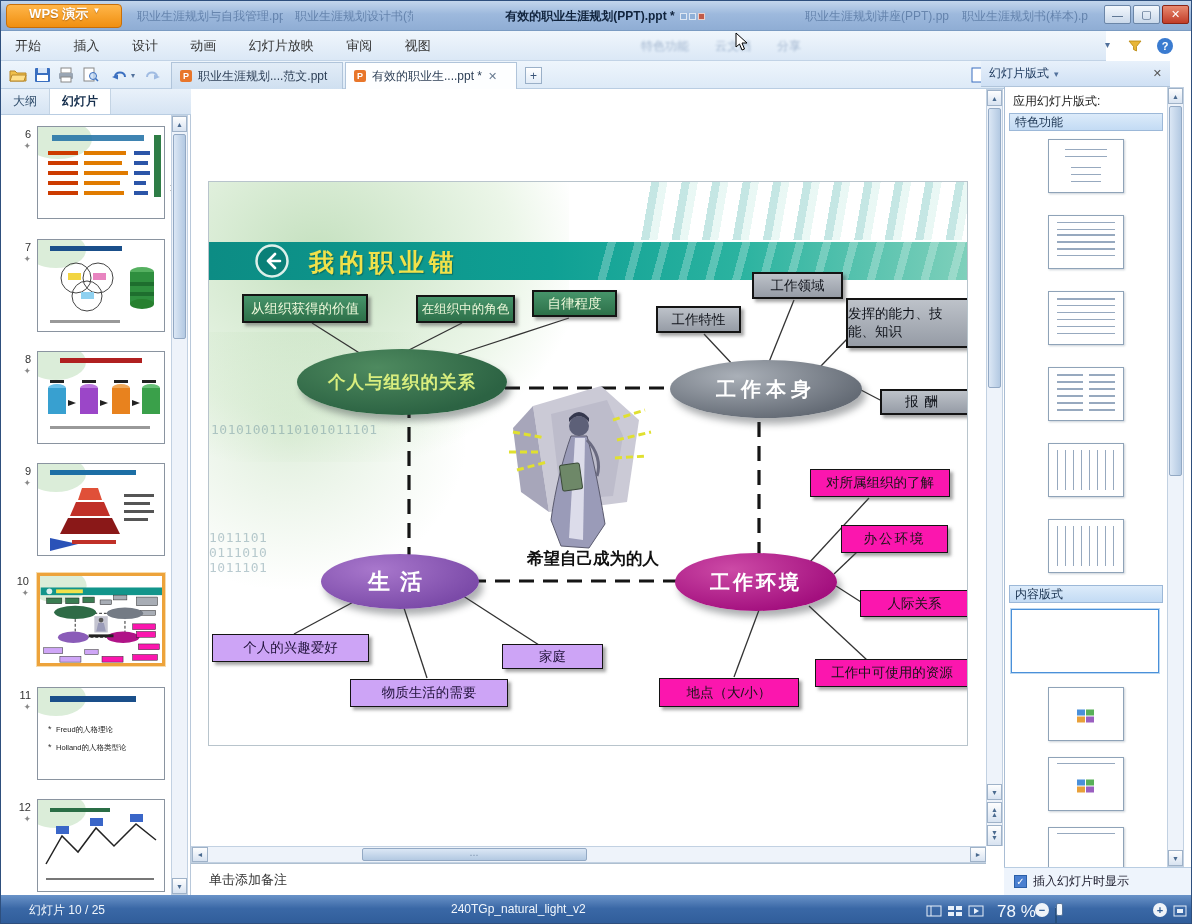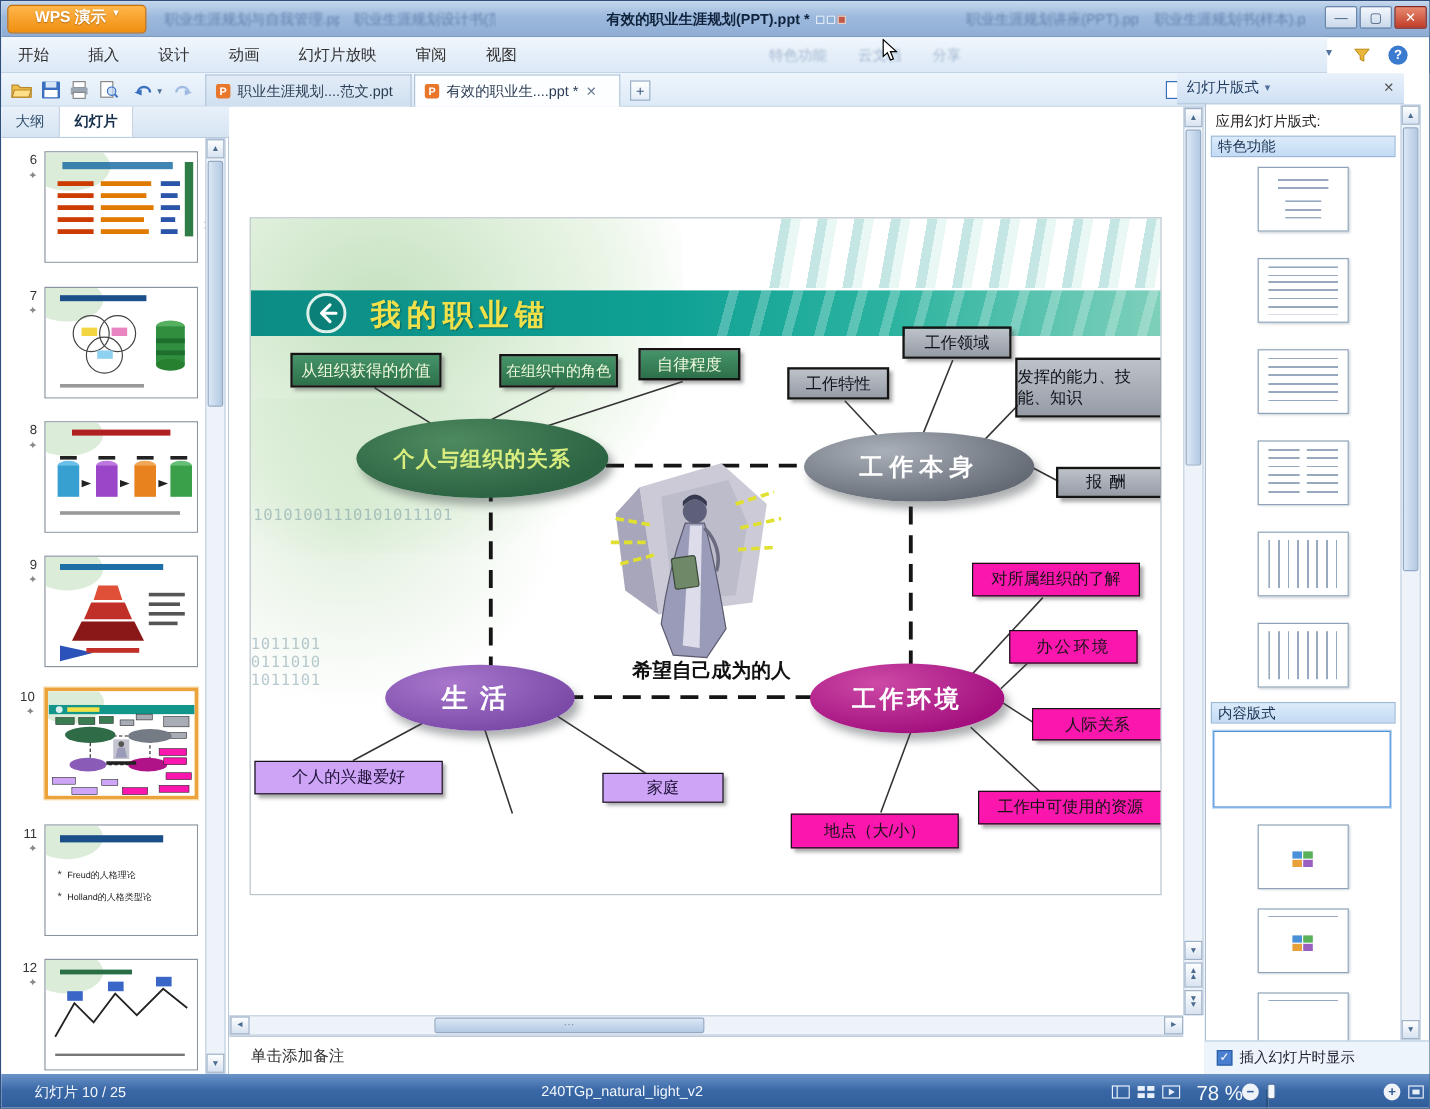--- a/index.html
+++ b/index.html
@@ -480,20 +480,21 @@
   <div class="mm-box bx-green" style="left:33px;top:112px;width:126px;height:29px">从组织获得的价值</div>
   <div class="mm-box bx-green" style="left:207px;top:113px;width:99px;height:28px;font-size:12.5px">在组织中的角色</div>
   <div class="mm-box bx-green" style="left:323px;top:108px;width:85px;height:27px">自律程度</div>
 
   <div class="mm-box bx-gray" style="left:543px;top:90px;width:91px;height:27px">工作领域</div>
   <div class="mm-box bx-gray" style="left:447px;top:124px;width:85px;height:27px">工作特性</div>
   <div class="mm-box bx-gray" style="left:637px;top:116px;width:123px;height:50px">发挥的能力、技能、知识</div>
   <div class="mm-box bx-gray" style="left:671px;top:207px;width:89px;height:26px;letter-spacing:6px">报酬</div>
 
   <div class="mm-box bx-lav" style="left:3px;top:452px;width:157px;height:28px">个人的兴趣爱好</div>
+  <div class="mm-box bx-lav" style="left:141px;top:497px;width:158px;height:28px">物质生活的需要</div>
   <div class="mm-box bx-lav" style="left:293px;top:462px;width:101px;height:25px">家庭</div>
 
   <div class="mm-box bx-mag" style="left:601px;top:287px;width:140px;height:28px">对所属组织的了解</div>
   <div class="mm-box bx-mag" style="left:632px;top:343px;width:107px;height:28px;letter-spacing:2px">办公环境</div>
   <div class="mm-box bx-mag" style="left:651px;top:408px;width:109px;height:27px">人际关系</div>
   <div class="mm-box bx-mag" style="left:606px;top:477px;width:154px;height:28px">工作中可使用的资源</div>
   <div class="mm-box bx-mag" style="left:450px;top:496px;width:140px;height:29px">地点（大/小）</div>
 
   <div id="centerlabel">希望自己成为的人</div>
 </div>

